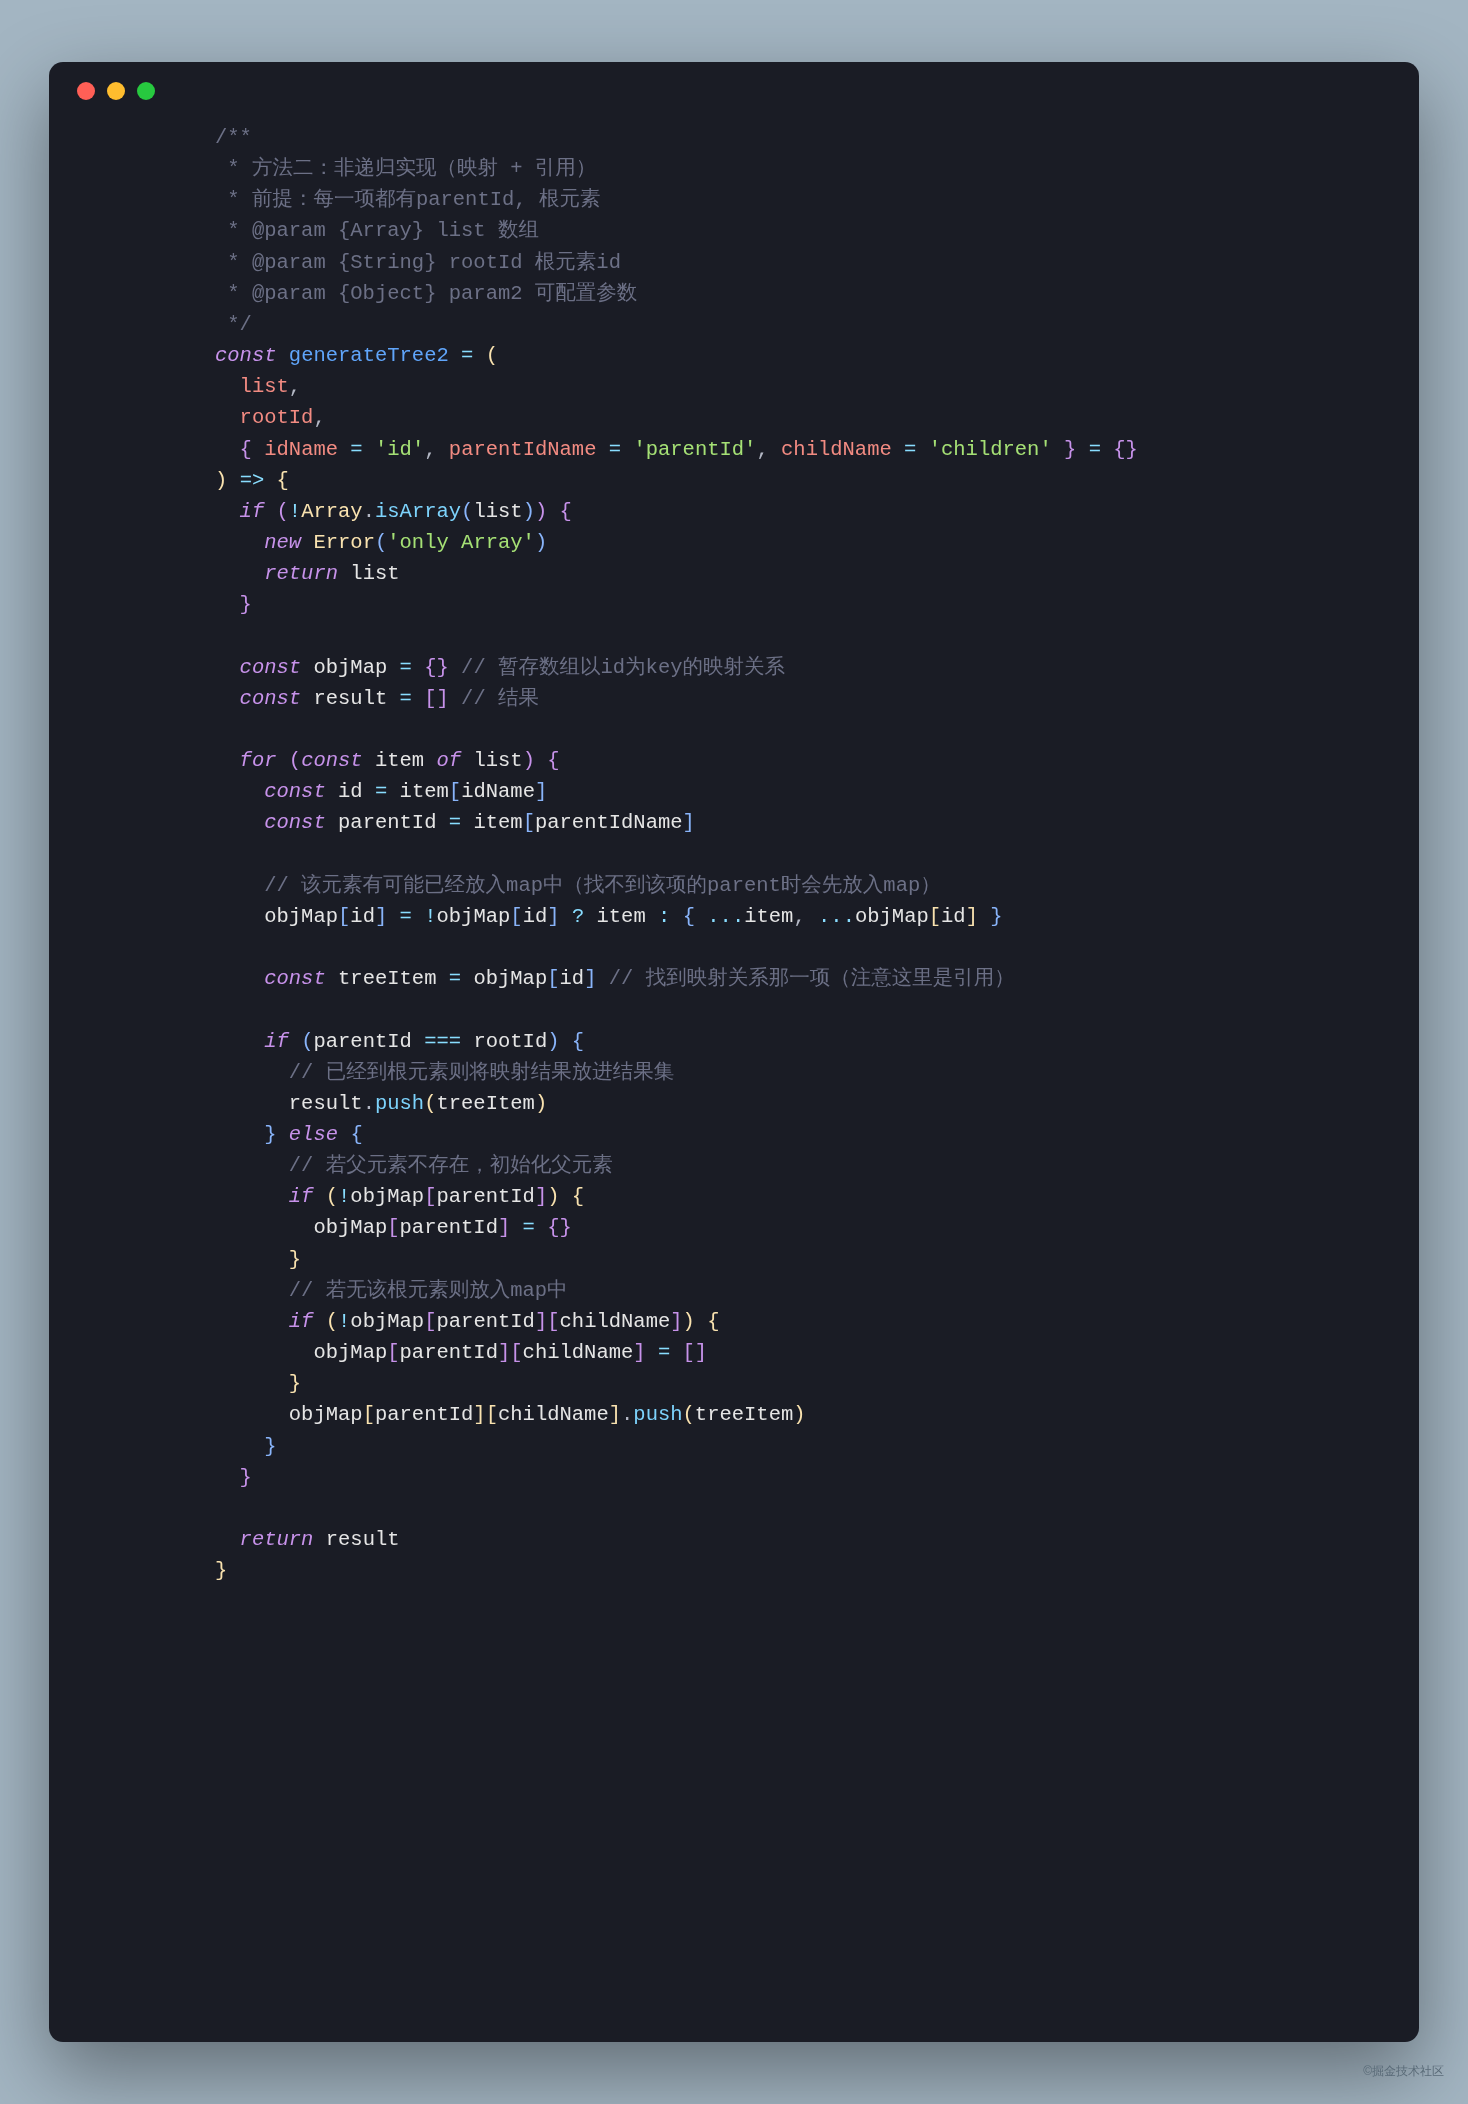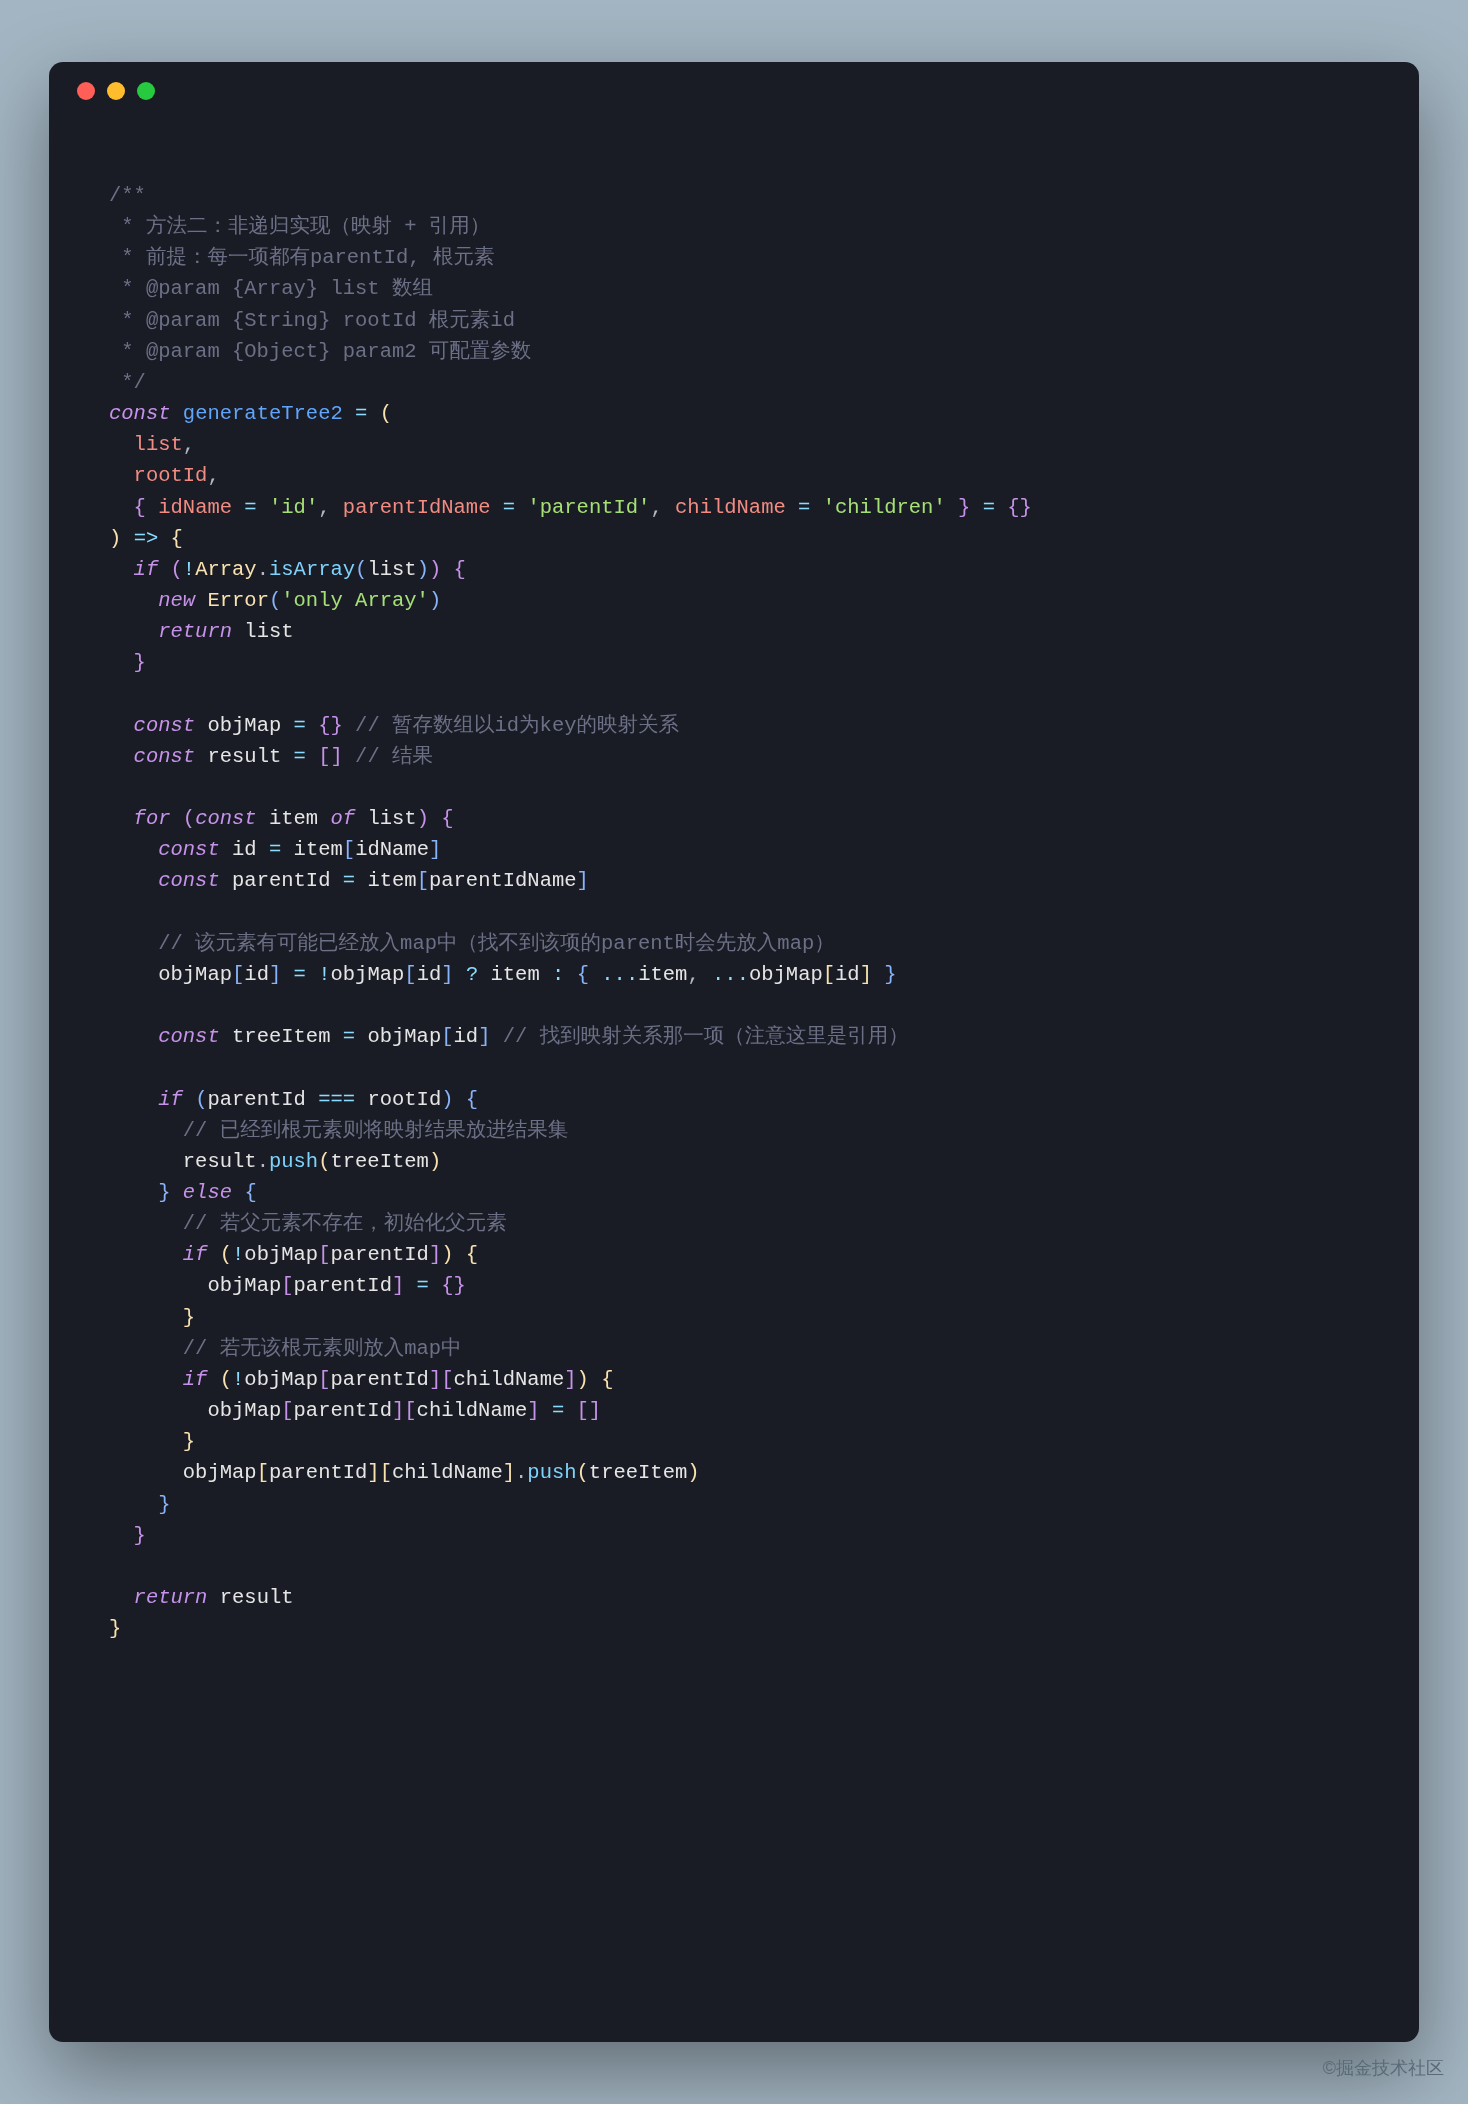--- a/index.html
+++ b/index.html
@@ -13,21 +13,20 @@
     font-family: "SF Mono", Monaco, Menlo, Consolas, "Courier New", monospace;
     position: relative;
   }
   .window {
     width: 1370px;
     height: 1980px;
     background: #1a1c25;
     border-radius: 14px;
     box-shadow: 0 30px 80px rgba(0,0,0,0.4);
     display: flex;
-    flex-direction: column;
     overflow: hidden;
   }
   .titlebar {
     height: 58px;
     display: flex;
     align-items: center;
     padding-left: 28px;
     gap: 12px;
   }
   .dot {
@@ -56,21 +55,21 @@
   .c-brace { color: #f9e2af; }
   .c-brace2 { color: #c792ea; }
   .c-brace3 { color: #89b4fa; }
   .c-prop { color: #7dd3fc; }
   .c-class { color: #f9e2af; }
   .watermark {
     position: absolute;
     bottom: 24px;
     right: 24px;
     color: #5a6b78;
-    font-size: 18px;
+    font-size: 12px;
     font-family: sans-serif;
   }
 </style>
 </head>
 <body>
 
 <div class="window">
   <div class="titlebar">
     <div class="dot red"></div>
     <div class="dot yellow"></div>

